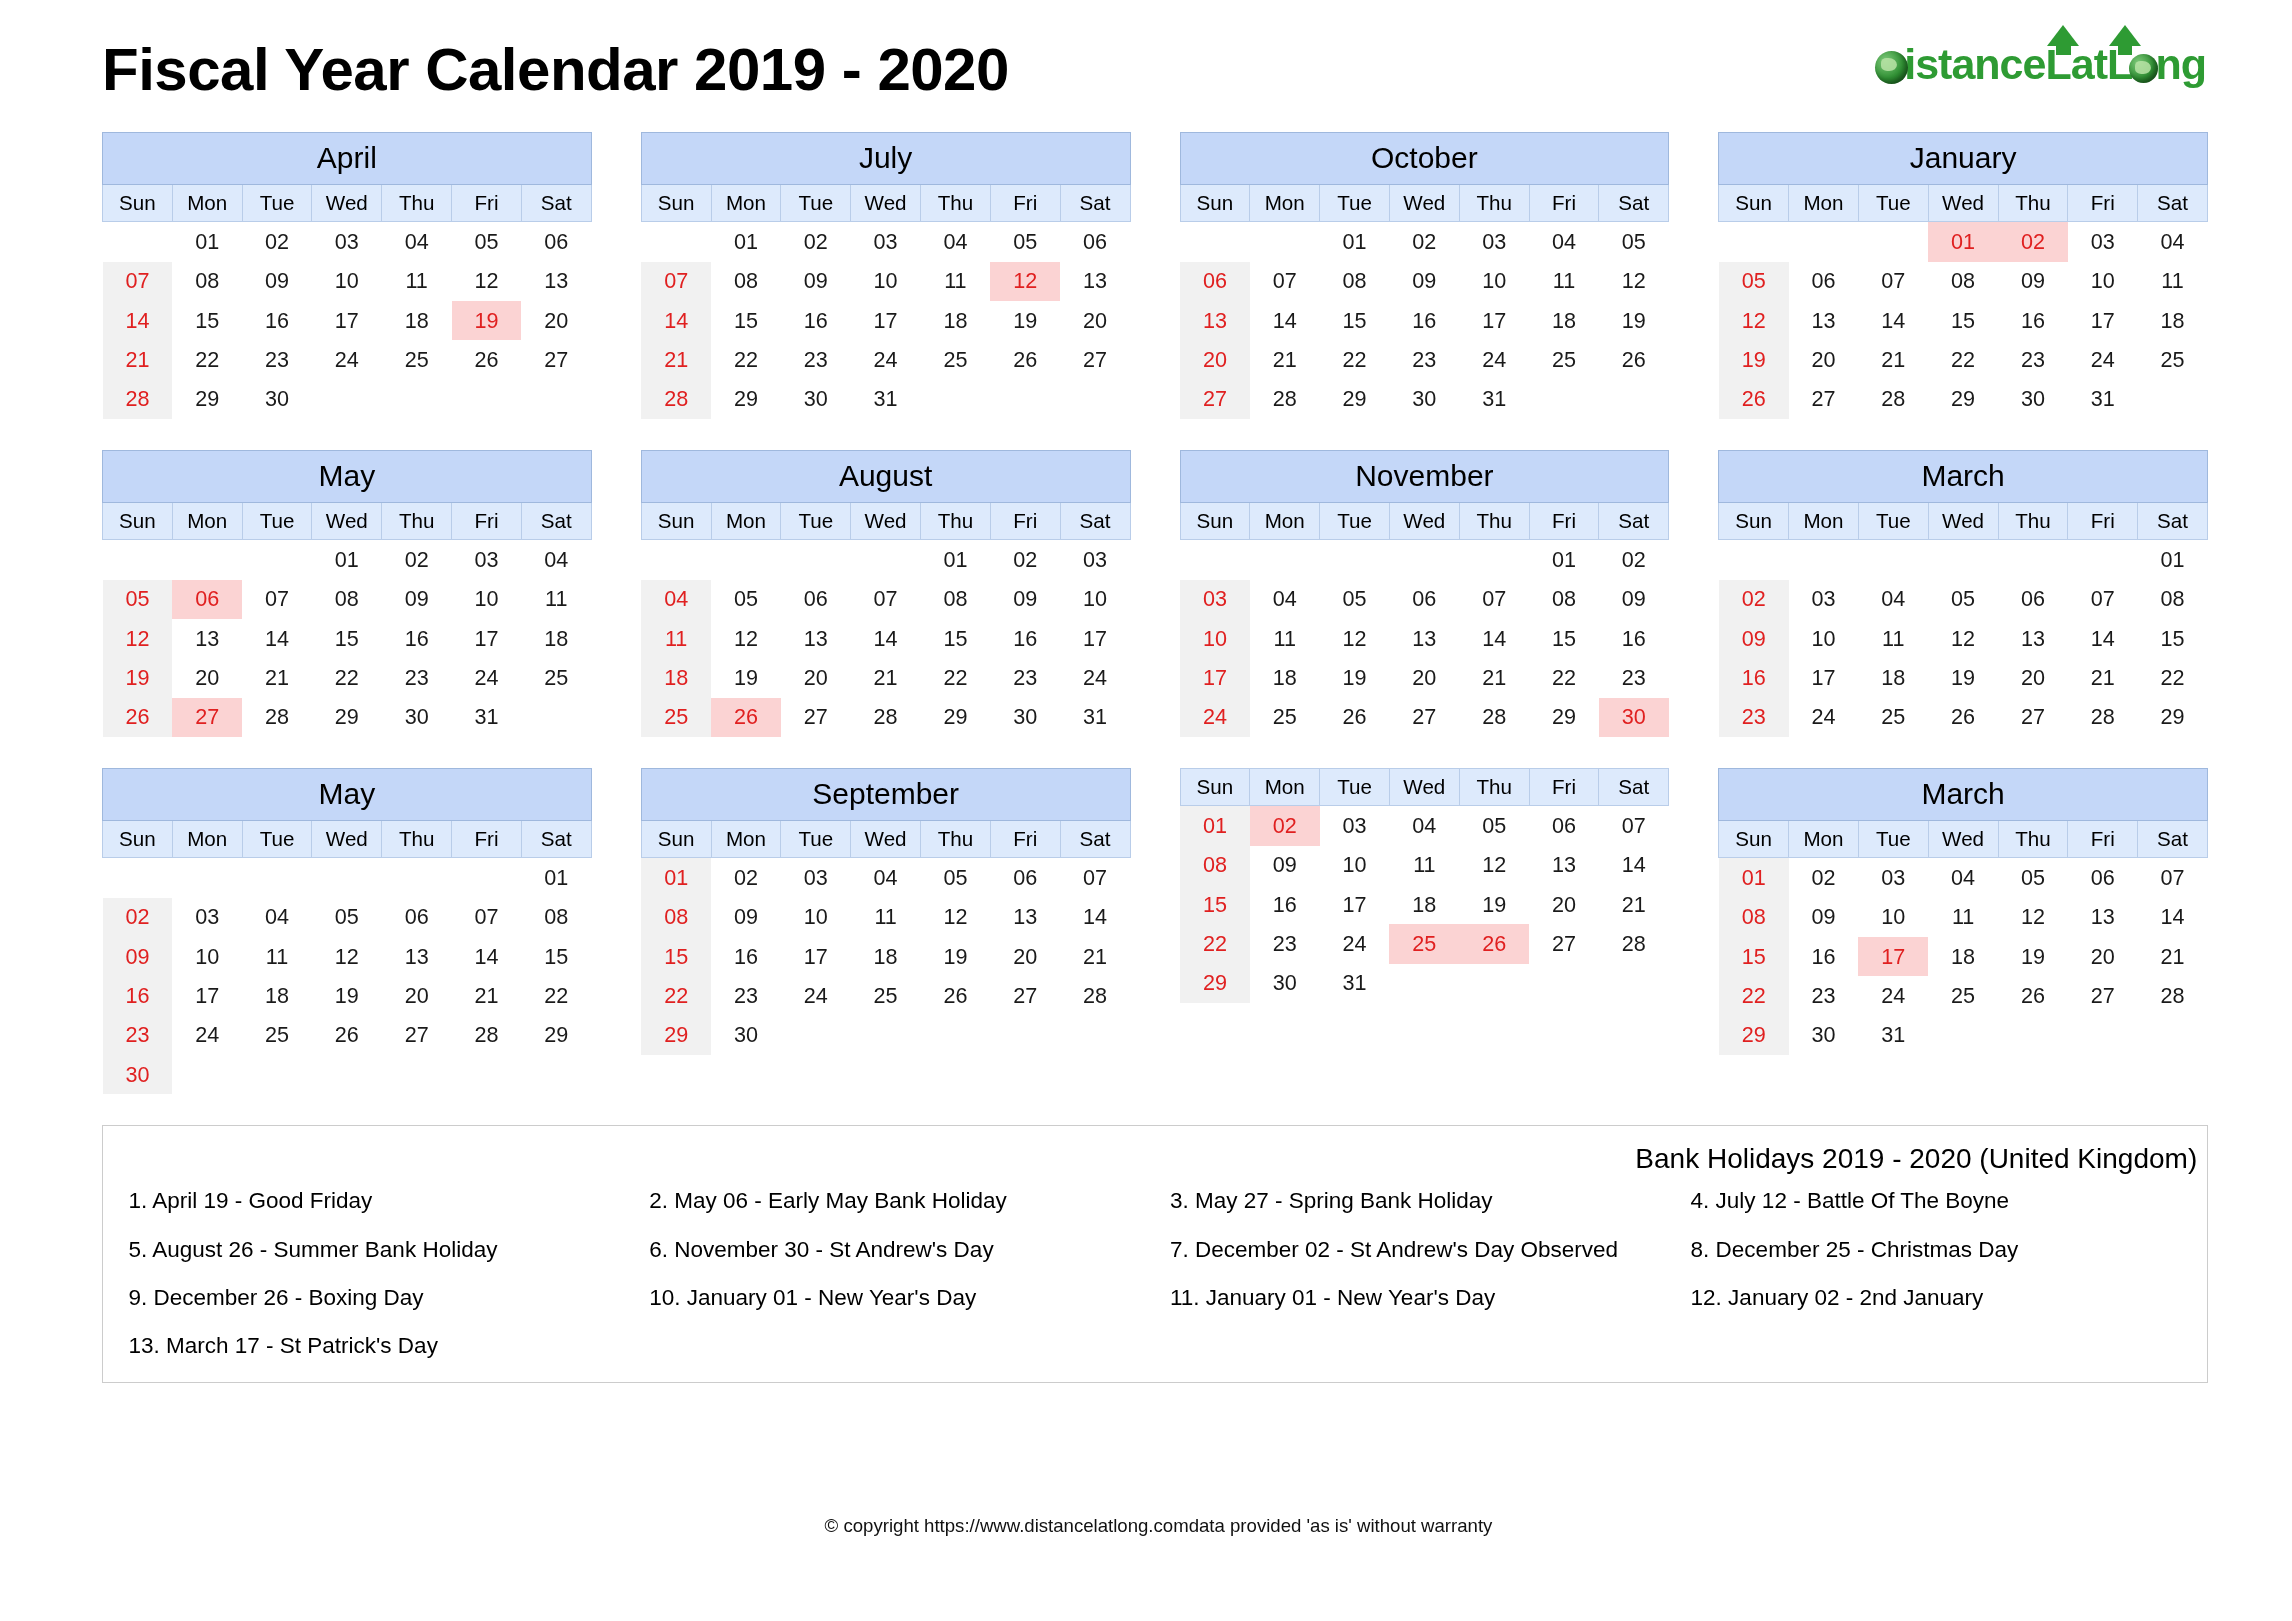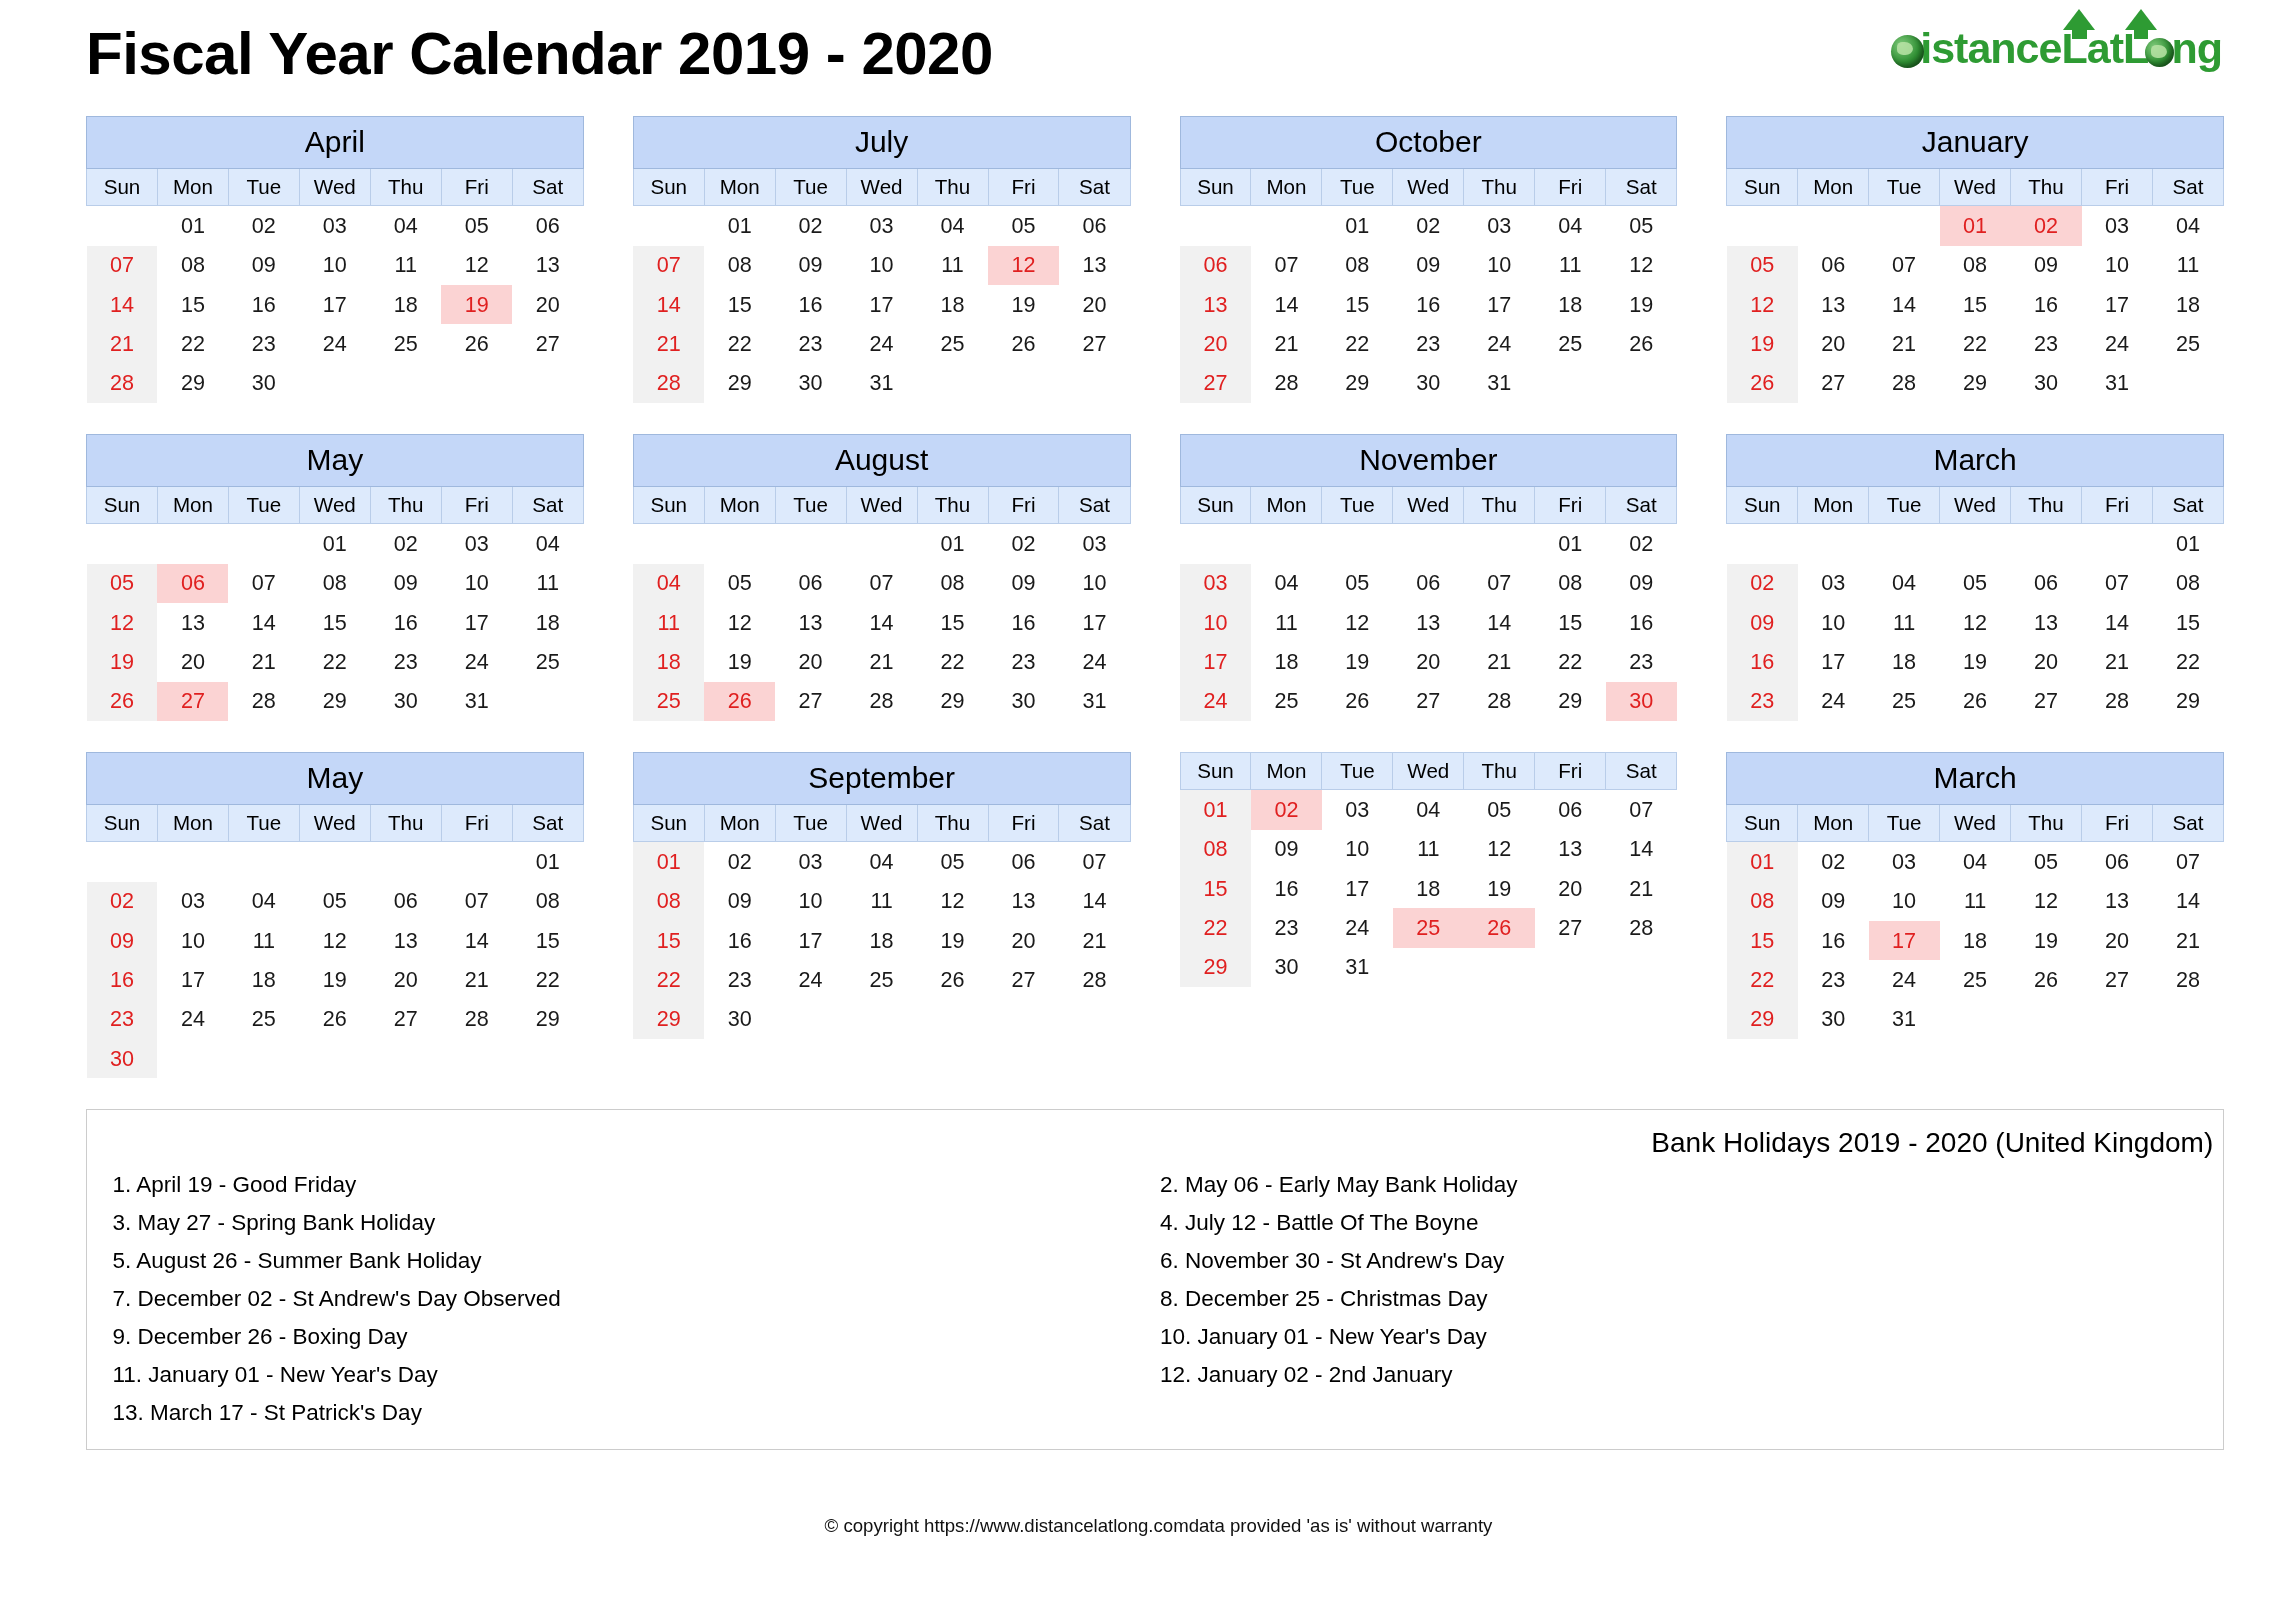--- a/index.html
+++ b/index.html
@@ -9,21 +9,21 @@
     height: 1621px;
     background: #ffffff;
     font-family: "Liberation Sans", sans-serif;
     color: #000000;
     overflow: hidden;
   }
   .page {
     position: relative;
     width: 2293px;
     height: 1621px;
-    padding: 0;
+    padding: 16px;
   }
 
   
   .header {
     position: relative;
     height: 116px;
     padding: 21.6px 69px 0 86px;
   }
   .page-title {
     font-size: 60px;
@@ -148,24 +148,25 @@
   }
   .holidays-title {
     text-align: right;
     font-size: 28px;
     font-weight: normal;
     margin: 2px 0 11.8px 0;
     line-height: 1.2;
   }
   .holiday-grid {
     display: grid;
-    grid-template-columns: repeat(2, 1fr);
+    grid-template-columns: repeat(4, 1fr);
     row-gap: 9.8px;
     column-gap: 0;
     padding: 0 5.9px 0 15.7px;
+    gap: 20px;
   }
   .holiday-item {
     font-size: 22.5px;
     line-height: 1.25;
     white-space: nowrap;
   }
 
   
   .footer {
     position: absolute;

